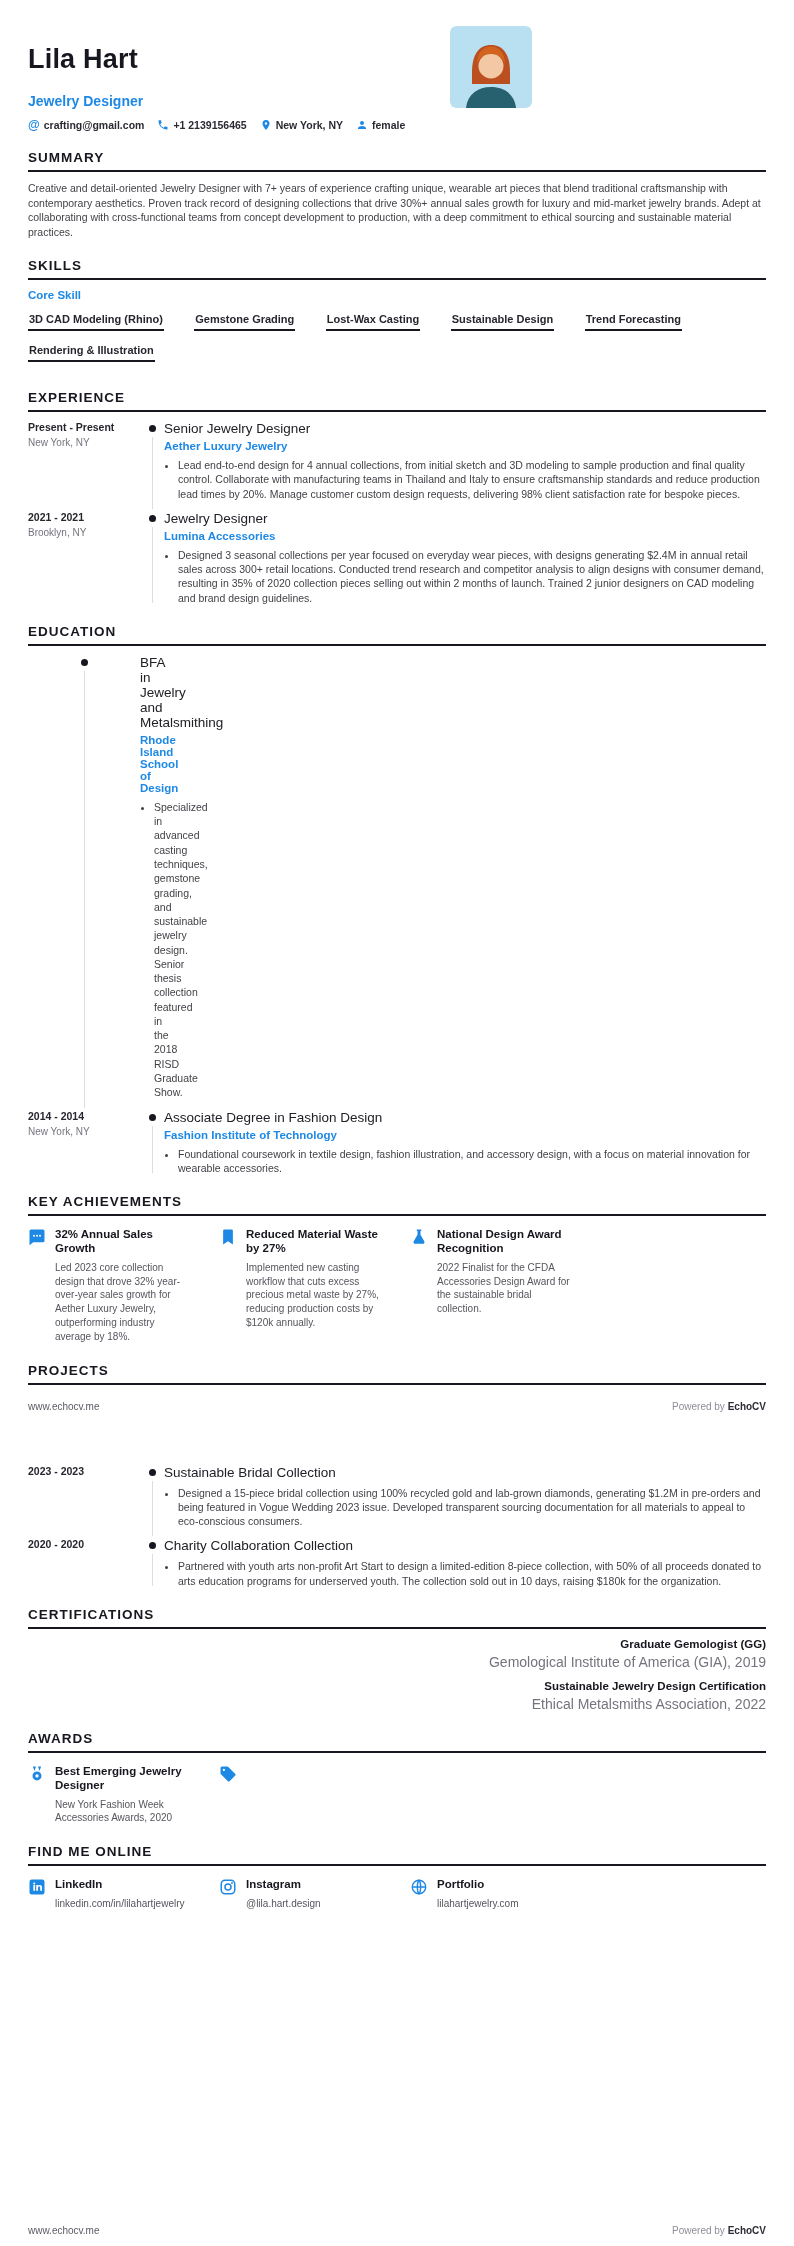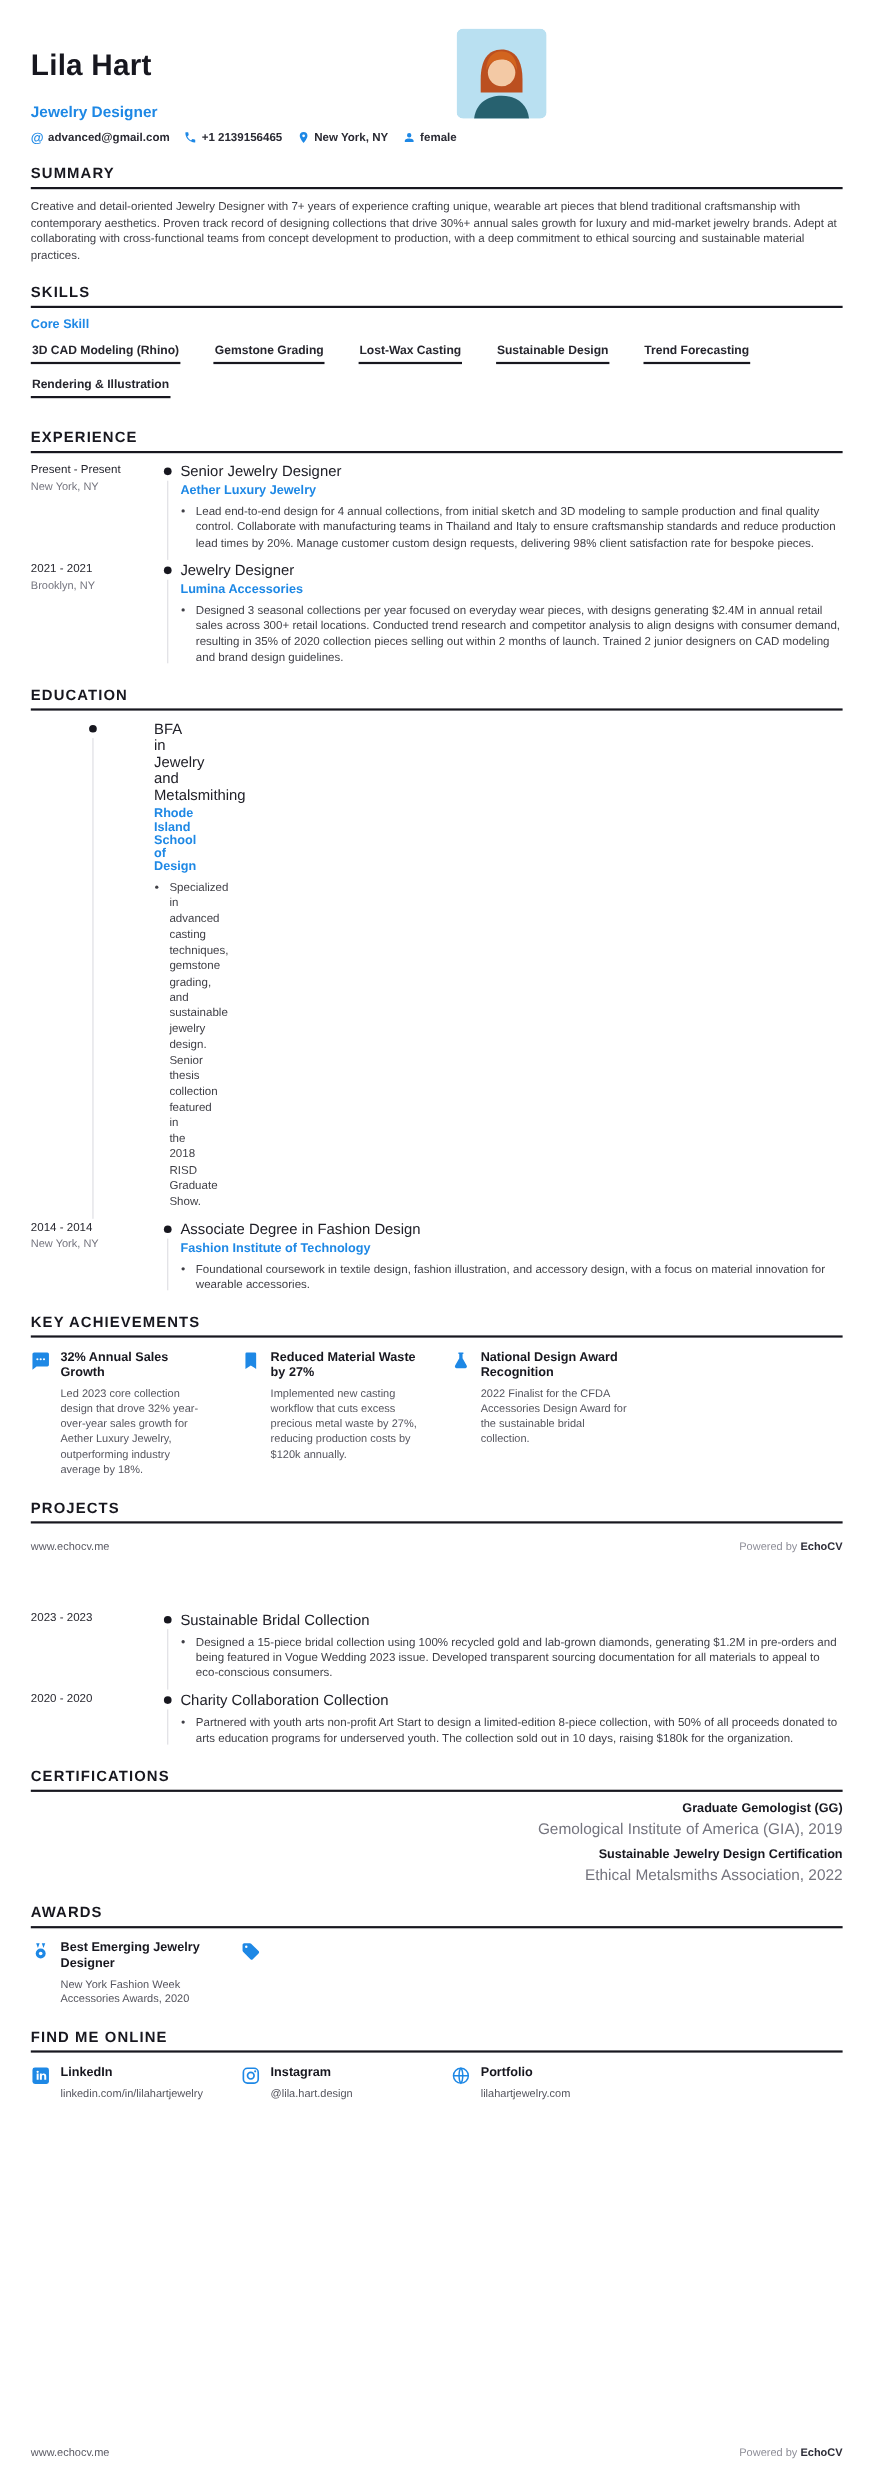--- a/index.html
+++ b/index.html
@@ -4,21 +4,21 @@
 <style>
   html, body { margin:0; padding:0; }
   body {
     width:794px; height:2246px; background:#ffffff; position:relative; overflow:hidden;
     font-family:"Liberation Sans", sans-serif; color:var(--body, #3f3f46);
     -webkit-font-smoothing:antialiased;
   }
   .page { padding:26px 28px 0 28px; }
 
   
-  .header { display:flex; align-items:flex-start; width:504px; }
+  .header { display:flex; justify-content:space-between; align-items:flex-start; width:504px; }
   .name { font-size:27px; font-weight:700; color:var(--heading, #17171f); letter-spacing:.2px; }
   .job-title { font-size:14px; font-weight:700; color:var(--accent, #1e88e5); margin-top:6px; }
   .contact-row { display:flex; gap:13px; margin-top:10px; flex-wrap:nowrap; }
   .contact-item { display:flex; align-items:center; gap:4px; font-size:10.5px; font-weight:700; color:#2a2a33; white-space:nowrap; }
   .cicon { color:var(--accent, #1e88e5); display:inline-flex; align-items:center; }
   .cicon.at { font-size:12px; font-weight:800; line-height:1; }
   .cicon svg { display:block; }
   .avatar { width:82px; height:82px; border-radius:6px; overflow:hidden; flex-shrink:0; }
 
   
@@ -32,21 +32,21 @@
 
   
   .skills-label { font-size:11.5px; font-weight:700; color:var(--accent, #1e88e5); }
   .chips { margin-top:8px; }
   .chip { display:inline-block; font-size:11px; font-weight:700; color:#26262e;
           border-bottom:2px solid var(--heading, #17171f); padding:0 1px 4px 1px; margin:0 26px 9px 0; }
 
   
   .entry { display:grid; grid-template-columns:112px 24px 1fr; margin-bottom:10px; }
   .entry:last-child { margin-bottom:2px; }
-  .dates { font-size:10.5px; font-weight:400; color:#26262e; }
+  .dates { font-size:10.5px; font-weight:700; color:#26262e; }
   .loc { font-size:10px; color:var(--muted, #74747e); margin-top:4px; }
   .tl { position:relative; }
   .tl-dot { position:absolute; top:4px; left:50%; margin-left:-3.5px; width:7px; height:7px; border-radius:50%; background:var(--heading, #17171f); }
   .tl-line { position:absolute; top:16px; bottom:-8px; left:50%; width:1px; background:#dcdce2; }
   .entry:last-child .tl-line { bottom:2px; }
   .e-title { font-size:13.5px; color:#202028; }
   .e-sub { font-size:11.5px; font-weight:700; color:var(--accent, #1e88e5); margin-top:4px; }
   .e-bullets { margin:6px 0 0 0; padding-left:14px; }
   .e-bullets li { font-size:10.5px; line-height:1.36; color:var(--body, #3f3f46); }
 
@@ -77,21 +77,21 @@
 
 <div class="page">
 
   <header class="header">
     <div class="header-text">
       <h1 class="name">Lila Hart</h1>
       <div class="job-title">Jewelry Designer</div>
       <div class="contact-row">
         <span class="contact-item">
           <span class="cicon at">@</span>
-          <span>advanced@gmail.com</span>
+          <span>crafting@gmail.com</span>
         </span>
         <span class="contact-item">
           <span class="cicon">
             <svg width="12" height="12" viewBox="0 0 24 24" fill="currentColor">
                 <path d="M6.62 10.79a15.05 15.05 0 0 0 6.59 6.59l2.2-2.2a1 1 0 0 1 1.01-.24c1.12.37 2.33.57 3.58.57a1 1 0 0 1 1 1V20a1 1 0 0 1-1 1C10.85 21 3 13.15 3 3.5a1 1 0 0 1 1-1H7.5a1 1 0 0 1 1 1c0 1.25.2 2.46.57 3.58a1 1 0 0 1-.25 1.01l-2.2 2.2z"></path>
               </svg>
           </span>
           <span>+1 2139156465</span>
         </span>
         <span class="contact-item">

